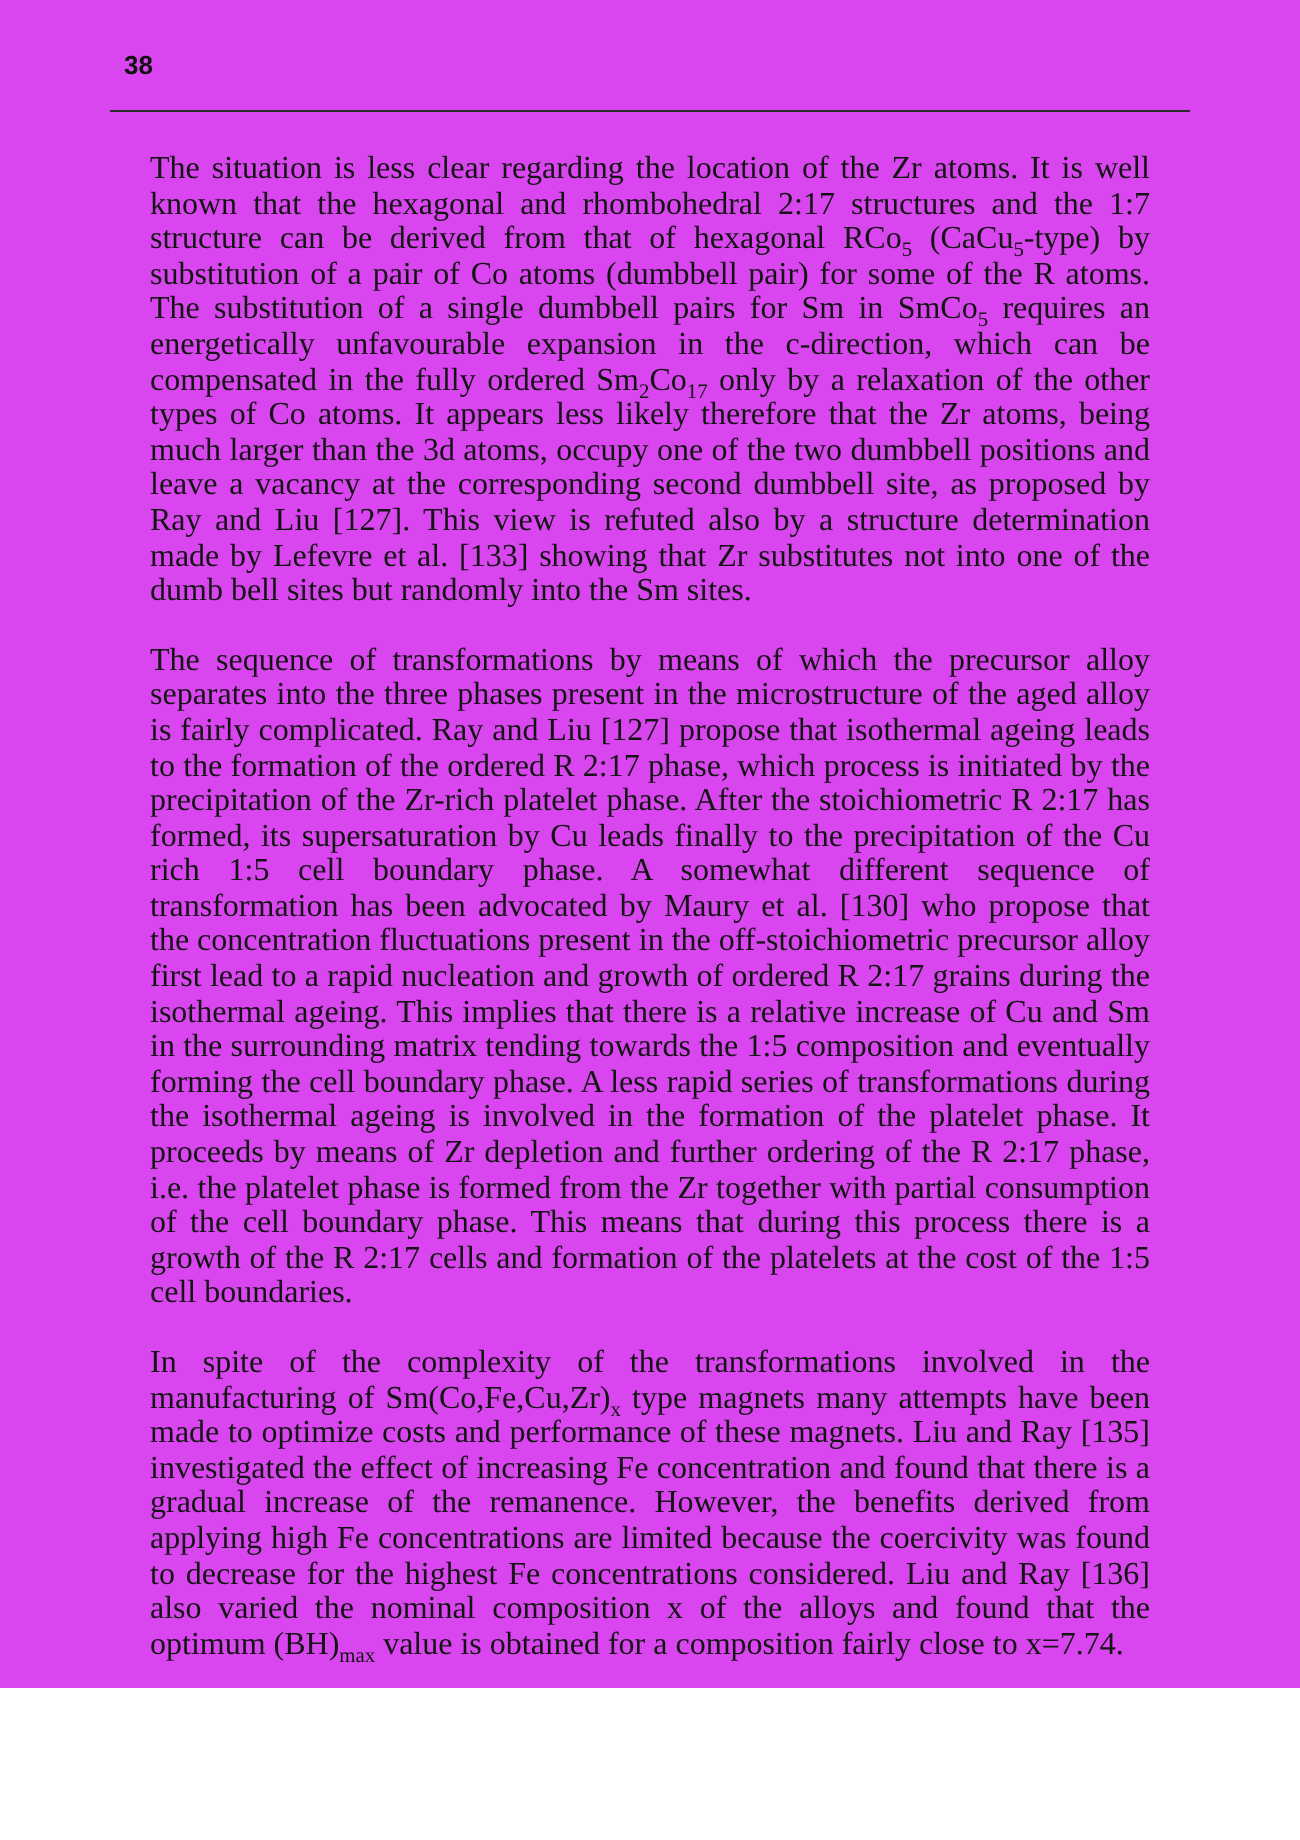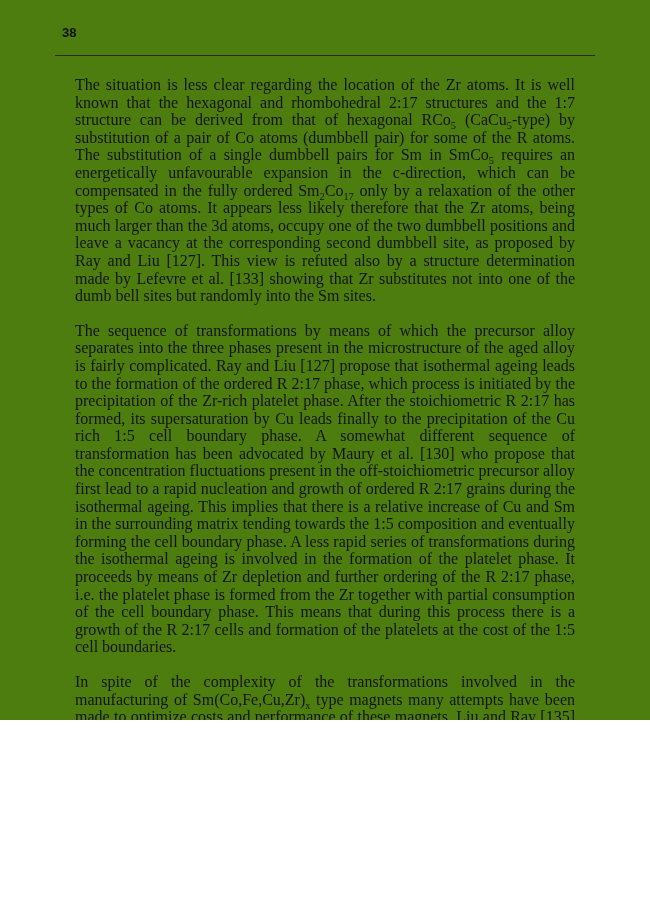--- a/index.html
+++ b/index.html
@@ -3,22 +3,22 @@
 <meta charset="utf-8">
 <style>
   html, body {
     margin: 0;
     padding: 0;
     background: #ffffff;
   }
   .page {
     position: relative;
     width: 650px;
-    height: 720px;
-    background: #4d7c0f;
+    height: 844px;
+    background: #d946ef;
     color: #141414;
     font-family: "Liberation Serif", serif;
     overflow: hidden;
     box-sizing: border-box;
   }
   .header {
     display: flex;
     align-items: baseline;
     padding: 25px 62px 0 62px;
     font-family: "Liberation Sans", sans-serif;

